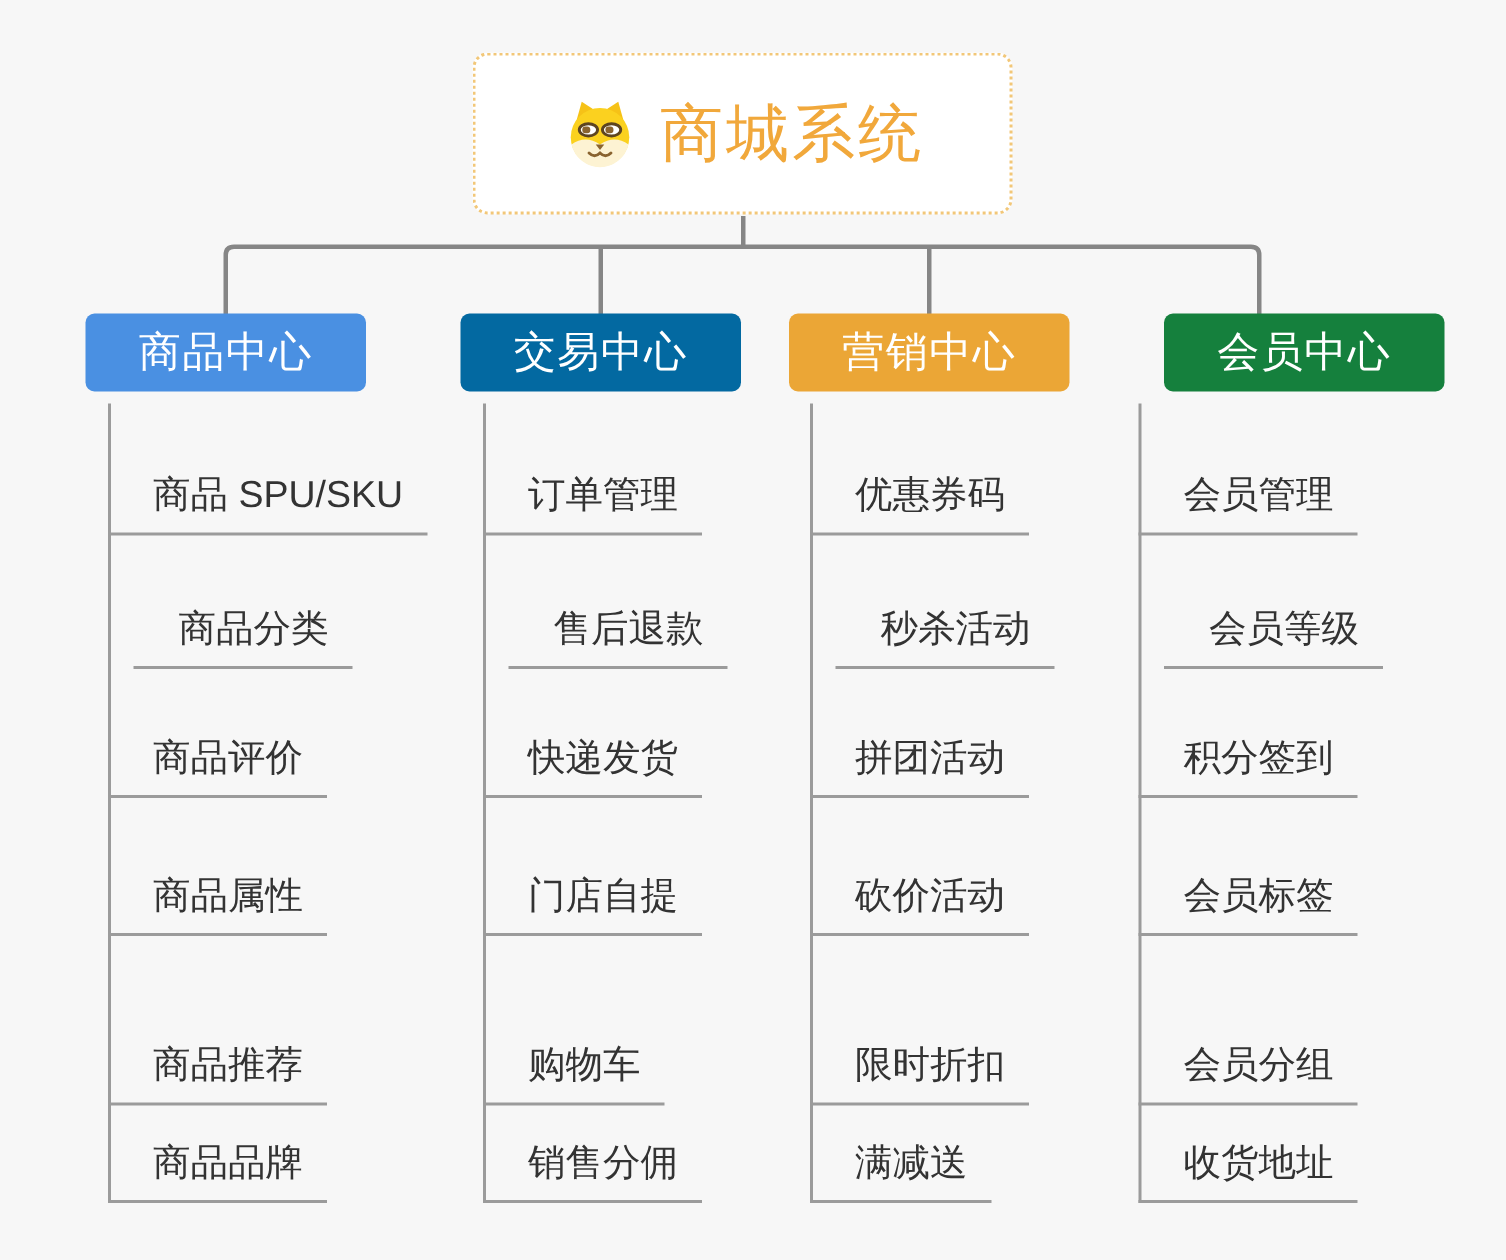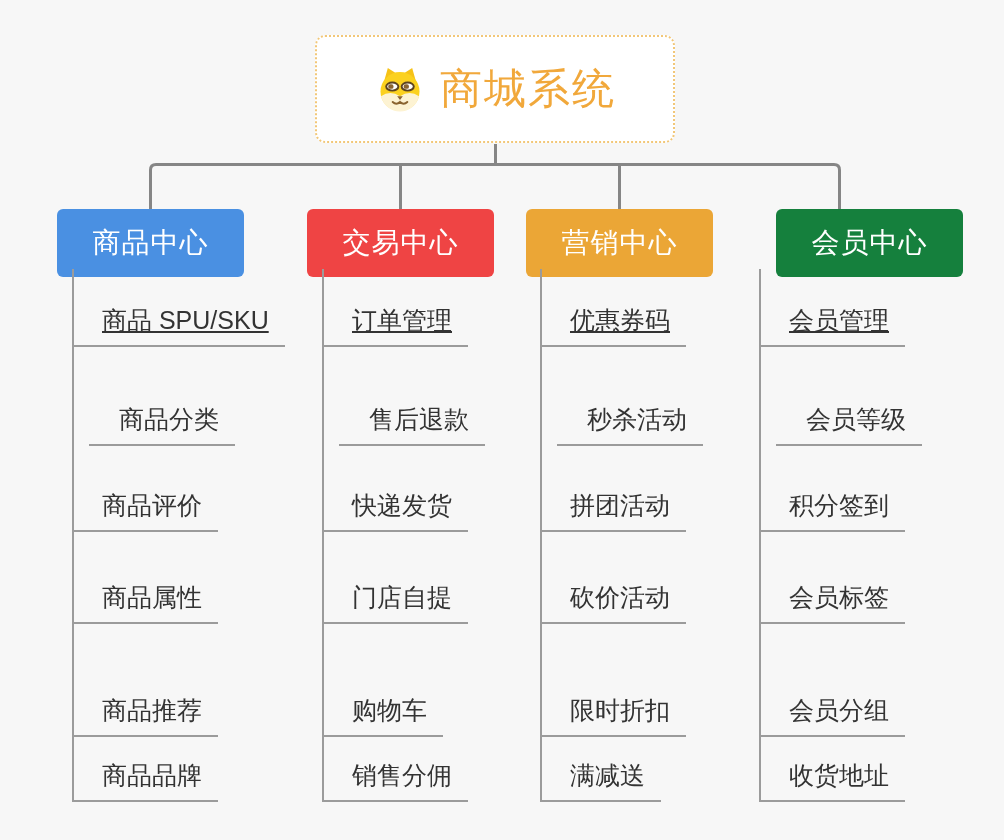--- a/index.html
+++ b/index.html
@@ -19,43 +19,43 @@
     box-sizing:border-box;
     display:flex;align-items:center;justify-content:center;gap:14px;
   }
   .root-title{
     font-size:42px;letter-spacing:2px;color:#f1a83b;font-weight:500;
     line-height:1;white-space:nowrap;
   }
 
   
   .branch-node{
-    position:absolute;top:209px;width:187px;height:68px;border-radius:6px;
+    position:absolute;top:209px;width:187px;height:52px;border-radius:6px;
     display:flex;align-items:center;justify-content:center;
     color:#ffffff;font-size:28px;letter-spacing:1px;white-space:nowrap;
   }
   .b0{left:57px;background:#4a90e2;}
-  .b1{left:307px;background:#ef4444;}
+  .b1{left:307px;background:#0369a1;}
   .b2{left:526px;background:#eba636;}
   .b3{left:744px;background:#15803d;margin-left:32px;}
 
   
   .column{position:absolute;top:0;width:0;}
   .c0{left:72px;}
   .c1{left:322px;}
   .c2{left:540px;}
   .c3{left:759px;}
   .vline{position:absolute;left:0;top:269px;width:2px;height:533px;background:#9b9b9b;}
   .item{
     position:absolute;left:0;
     padding:0 16px 8px 30px;
     border-bottom:2px solid #9b9b9b;
     font-size:25px;line-height:34px;color:#333333;white-space:nowrap;
   }
-  .r0{top:303px;text-decoration:underline;} .r1{top:402px;margin-left:17px;} .r2{top:488px;}
+  .r0{top:313px;} .r1{top:402px;margin-left:17px;} .r2{top:488px;}
   .r3{top:580px;} .r4{top:669px;margin-top:24px;} .r5{top:758px;}
 </style>
 </head>
 <body>
 
 <div id="canvas">
 
   <svg id="connectors" width="1004" height="840">
     <g stroke="#868686" stroke-width="3" fill="none">
       <path d="M495.5 144 L495.5 165"></path>

